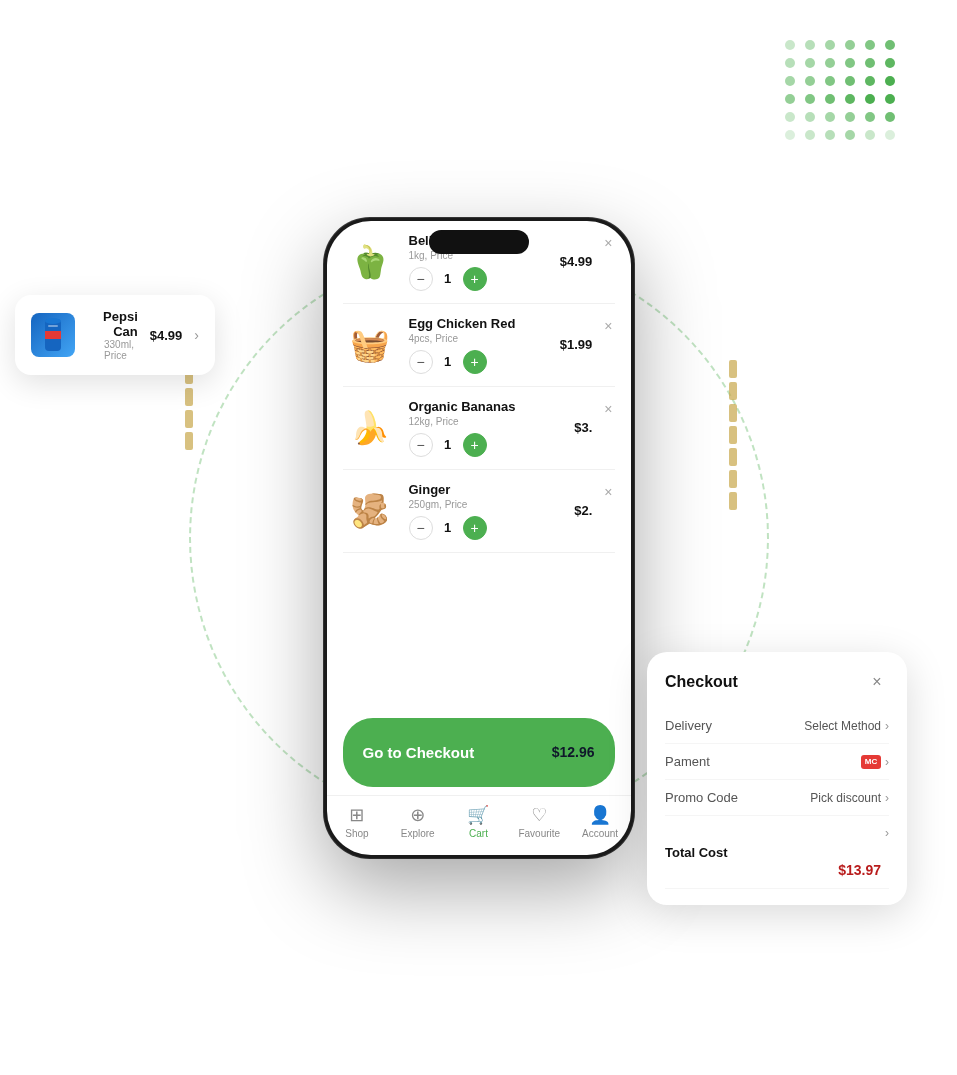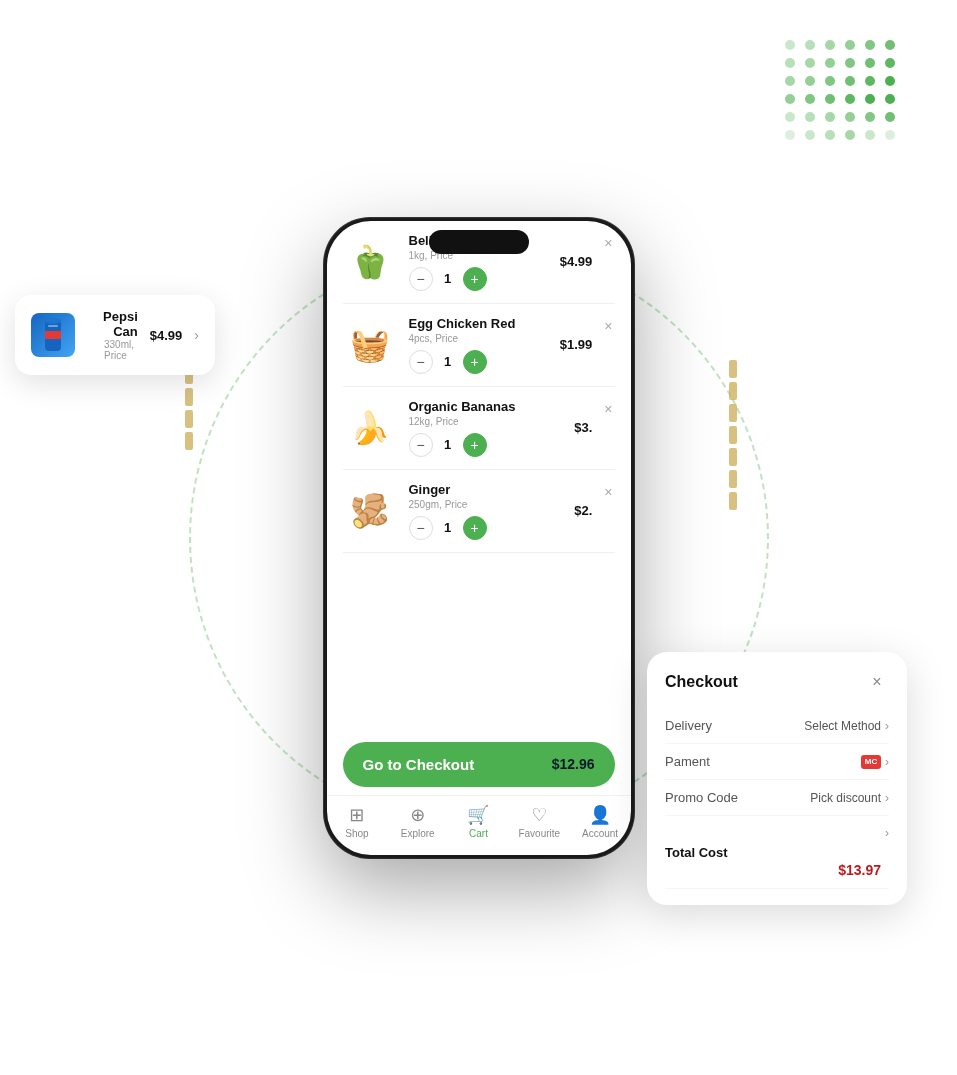--- a/index.html
+++ b/index.html
@@ -210,21 +210,21 @@
       cursor: pointer;
       align-self: flex-start;
       padding: 2px;
     }
 
     
     .checkout-btn {
       margin: 8px 16px;
       background: #4caf50;
       border-radius: 30px;
-      padding: 14px 20px;
+      padding: 26px 20px;
       display: flex;
       justify-content: space-between;
       align-items: center;
       cursor: pointer;
     }
 
     .checkout-btn-label {
       font-size: 15px;
       font-weight: 600;
       color: #fff;

